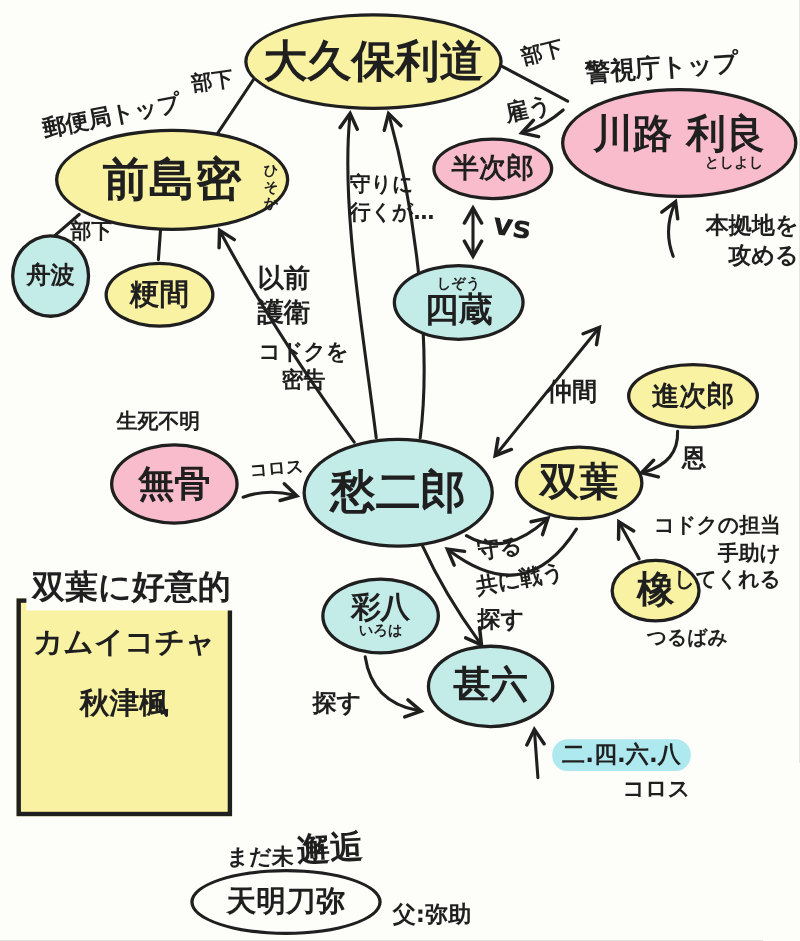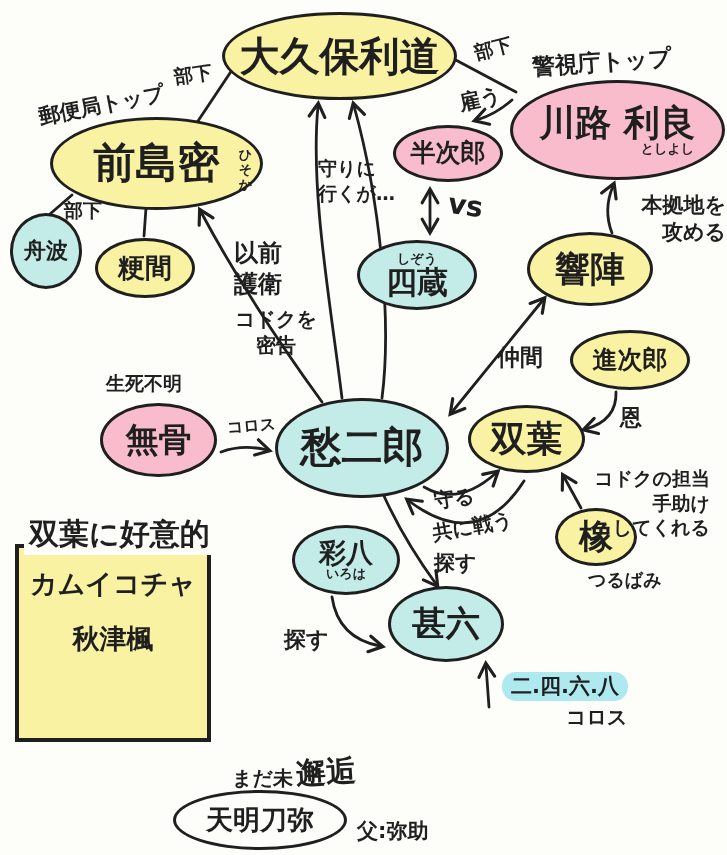--- a/index.html
+++ b/index.html
@@ -80,23 +80,20 @@
 
   <div class="node yellow" style="left:95px;top:238px;width:100px;height:60px;font-size:27px;">
     <span>粳間</span>
   </div>
 
   <div class="node cyan" style="left:357px;top:240px;width:120px;height:70px;font-size:31px;">
     <span class="ruby">しぞう</span>
     <span>四蔵</span>
   </div>
 
-  <div class="node yellow" style="left:527px;top:232px;width:126px;height:74px;font-size:35px;">
-    <span>響陣</span>
-  </div>
 
   <div class="node yellow" style="left:570px;top:330px;width:120px;height:60px;font-size:25px;">
     <span>進次郎</span>
   </div>
 
   <div class="node pink" style="left:100px;top:403px;width:117px;height:74px;font-size:33px;">
     <span>無骨</span>
   </div>
   <span class="lbl" style="left:106px;top:371px;font-size:19px;">生死不明</span>
 
@@ -119,21 +116,21 @@
   </div>
 
   <div class="node cyan" style="left:388px;top:586px;width:116px;height:76px;font-size:34px;">
     <span>甚六</span>
   </div>
 
 
   <div class="node white" style="left:173px;top:790px;width:174px;height:60px;font-size:27px;border-width:3px;">
     <span>天明刀弥</span>
   </div>
-  <div class="lbl" style="left:206px;top:752px;display:flex;align-items:flex-end;gap:3px;margin-left:26px;">
+  <div class="lbl" style="left:206px;top:752px;display:flex;align-items:flex-end;gap:3px;">
     <span style="font-size:20px;">まだ未</span>
     <span style="font-size:30px;transform:rotate(-3deg);display:inline-block;">邂逅</span>
   </div>
   <span class="lbl" style="left:357px;top:818px;font-size:21px;">父:弥助</span>
 
   <span class="lbl" style="left:38px;top:92px;font-size:21px;transform:rotate(-11deg);">郵便局トップ</span>
   <span class="lbl" style="left:532px;top:48px;font-size:23px;transform:rotate(-4deg);">警視庁トップ</span>
   <span class="lbl" style="left:174px;top:62px;font-size:19px;transform:rotate(-8deg);">部下</span>
   <span class="lbl" style="left:474px;top:36px;font-size:19px;transform:rotate(-14deg);">部下</span>
   <span class="lbl" style="left:64px;top:198px;font-size:19px;">部下</span>

